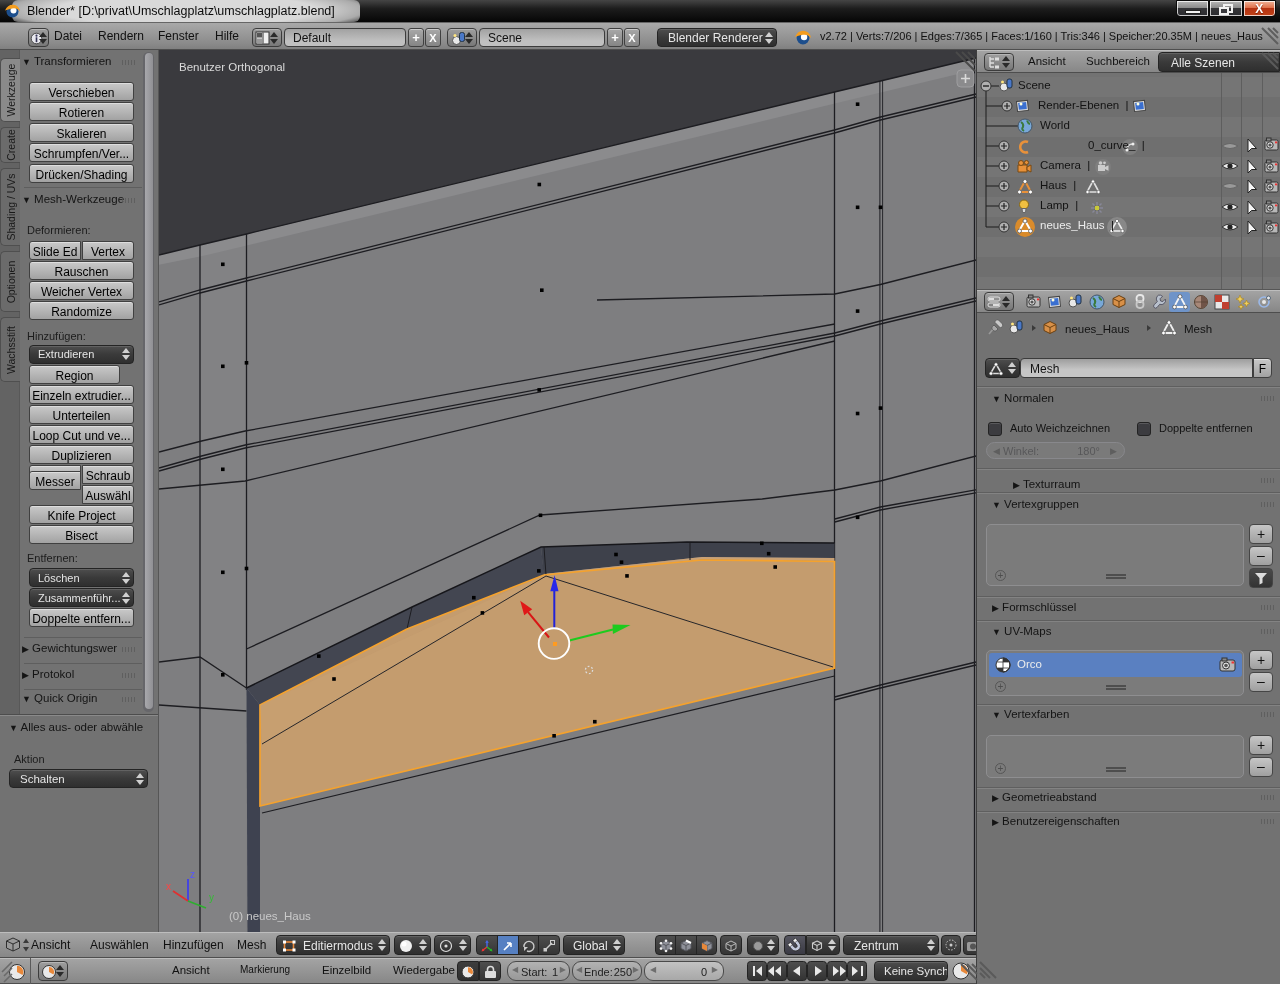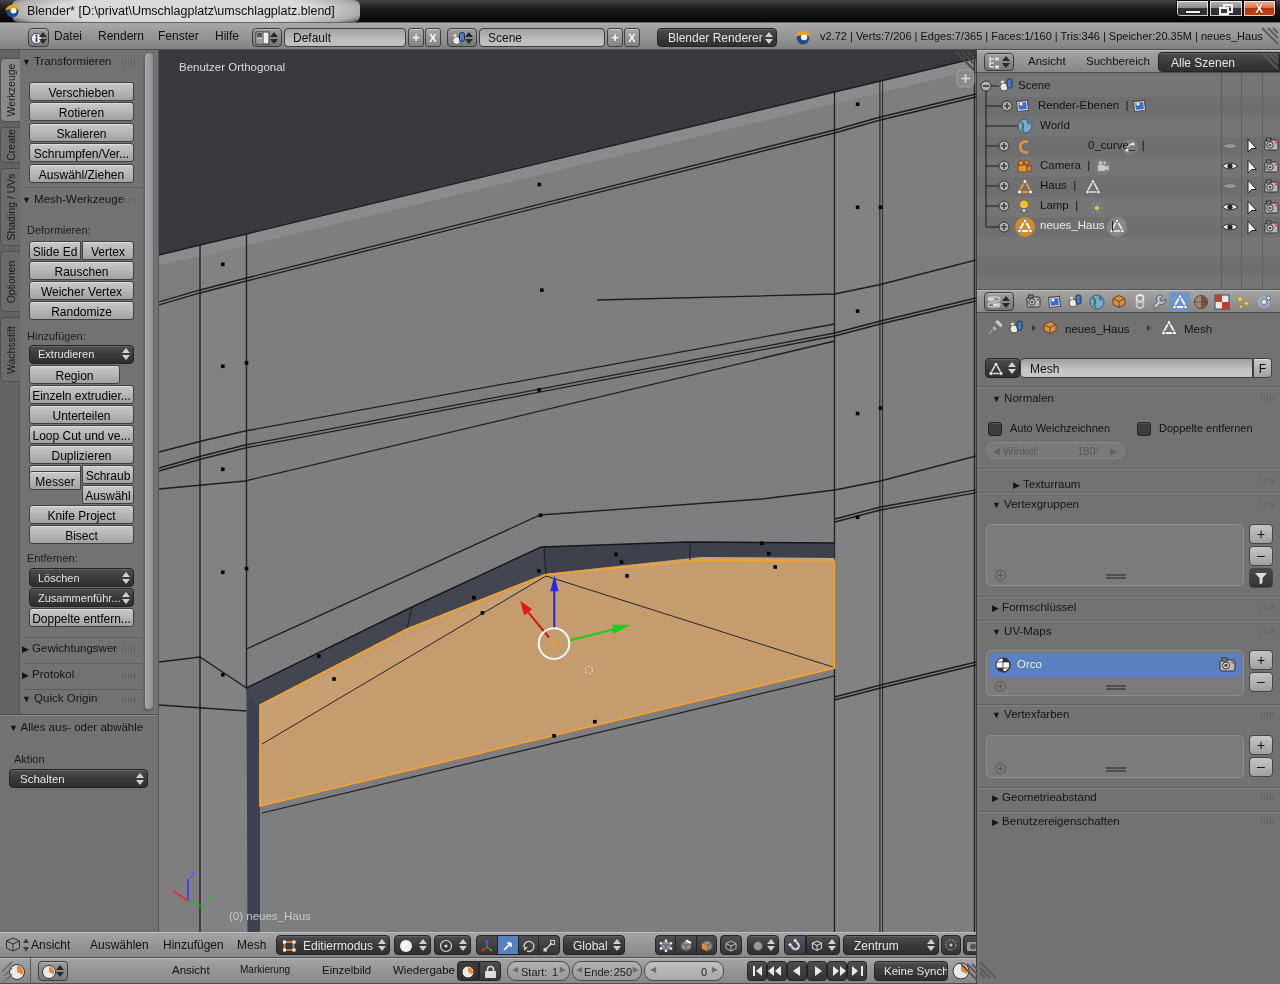--- a/index.html
+++ b/index.html
@@ -280,21 +280,21 @@
 
     <div class="abs" style="left:143px;top:2px;width:11px;height:660px;background:#66666a;border-radius:6px;"></div>
     <div class="abs" style="left:144.5px;top:3px;width:8px;height:656px;background:linear-gradient(90deg,#a8a8ac,#909094);border-radius:5px;"></div>
 
     <div class="phead" style="top:5px;"><span class="tri">▼</span> Transformieren</div>
     <div class="dots" style="left:122px;top:10px;"></div>
     <div class="btn" style="left:29px;top:31.5px;width:105px;height:19px;padding-top:3px;">Verschieben</div>
     <div class="btn" style="left:29px;top:52px;width:105px;height:19px;padding-top:3px;">Rotieren</div>
     <div class="btn" style="left:29px;top:72.5px;width:105px;height:19px;padding-top:3px;">Skalieren</div>
     <div class="btn" style="left:29px;top:93px;width:105px;height:19px;padding-top:3px;">Schrumpfen/Ver...</div>
-    <div class="btn" style="left:29px;top:113.5px;width:105px;height:19px;padding-top:3px;">Auswähl/Ziehen</div>
+    <div class="btn" style="left:29px;top:113.5px;width:105px;height:19px;padding-top:3px;">Drücken/Shading</div>
     <div class="sep" style="top:137px;"></div>
     <div class="phead" style="top:143px;"><span class="tri">▼</span> Mesh-Werkzeuge</div>
     <div class="dots" style="left:122px;top:148px;"></div>
     <div class="plabel" style="top:174px;">Deformieren:</div>
     <div class="btn" style="left:29px;top:190.5px;width:52px;height:19px;padding-top:3px;border-radius:3px 0 0 3px;">Slide Ed</div>
     <div class="btn" style="left:82px;top:190.5px;width:52px;height:19px;padding-top:3px;border-radius:0 3px 3px 0;">Vertex</div>
     <div class="btn" style="left:29px;top:210.5px;width:105px;height:19px;padding-top:3px;">Rauschen</div>
     <div class="btn" style="left:29px;top:230.5px;width:105px;height:19px;padding-top:3px;">Weicher Vertex</div>
     <div class="btn" style="left:29px;top:250.5px;width:105px;height:19px;padding-top:3px;">Randomize</div>
     <div class="plabel" style="top:280px;">Hinzufügen:</div>

